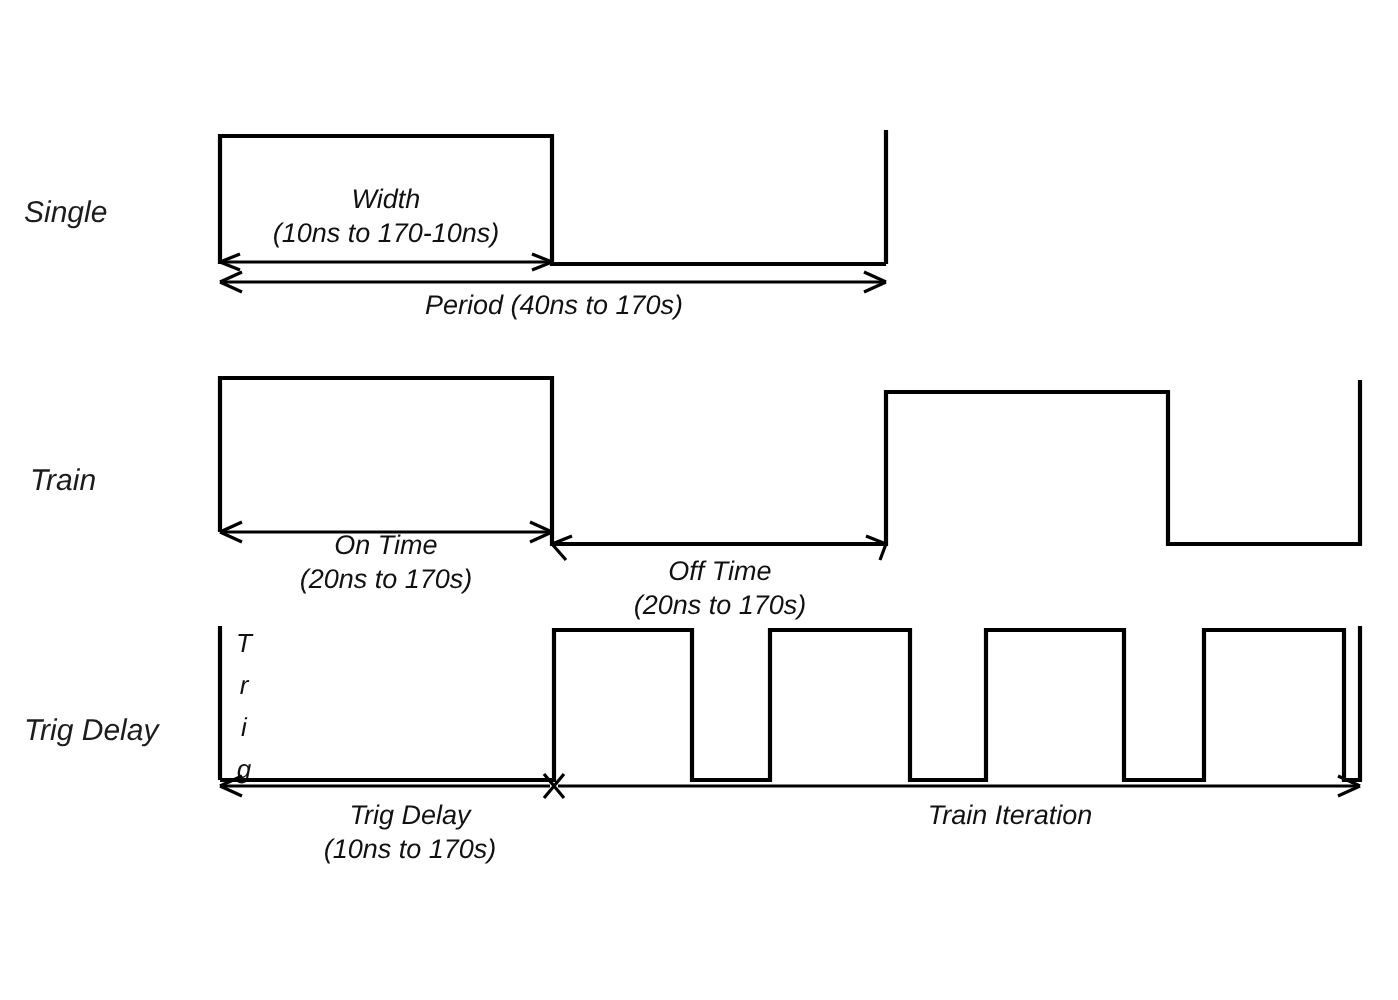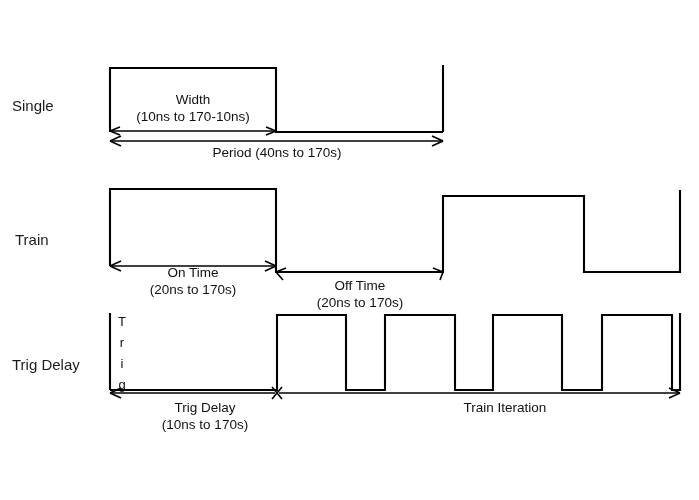--- a/index.html
+++ b/index.html
@@ -13,20 +13,21 @@
     height: 500px;
     font-family: "Liberation Sans", sans-serif;
     color: #1a1a1a;
     overflow: hidden;
   }
   #diagram-root {
     position: relative;
     width: 699px;
     height: 464px;
     background: #ffffff;
+    font-style: italic;
   }
   svg#timing-svg {
     display: block;
     width: 699px;
     height: 500px;
   }
   .row-label {
     font-family: "Liberation Sans", sans-serif;
     font-size: 15px;
     fill: #1c1c1c;

